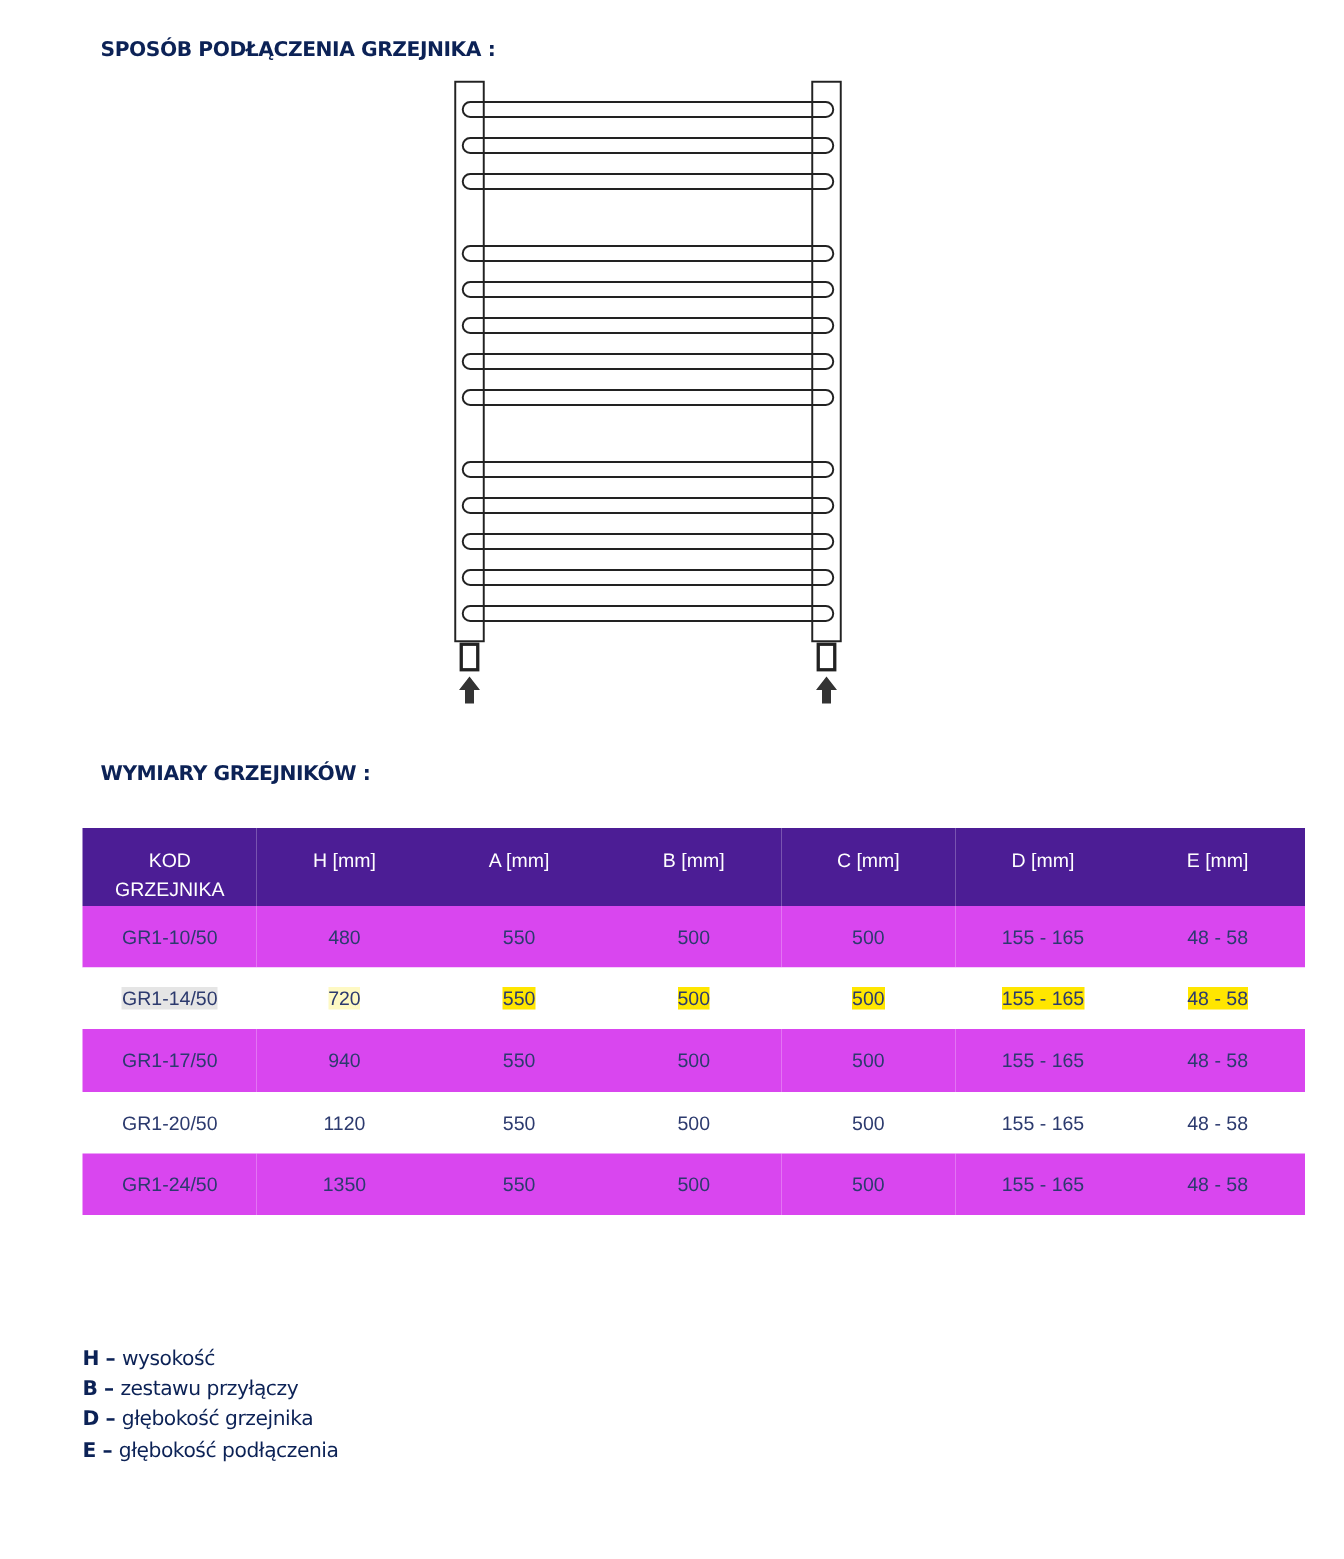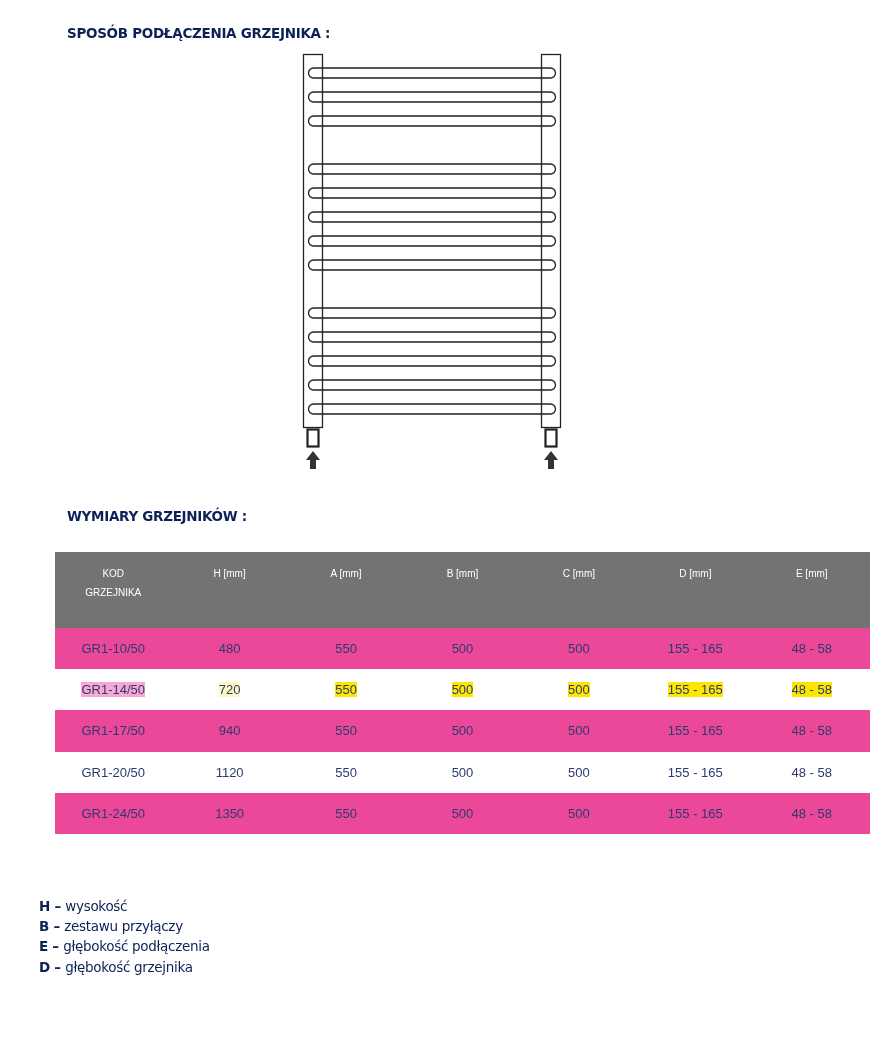--- a/index.html
+++ b/index.html
@@ -2,26 +2,26 @@
 <html><head>
 <meta charset="utf-8">
 <style>
   html, body { margin: 0; padding: 0; background: #ffffff; }
   body { width: 896px; height: 1039px; position: relative; overflow: hidden; font-family: "Liberation Sans", sans-serif; }
   .heading { position: absolute; left: 55px; font-family: "DejaVu Sans", sans-serif; font-weight: bold; font-size: 13.5px; color: #0c2256; letter-spacing: -0.3px; margin: 12px; }
   #h1 { top: 13px; }
   #h2 { top: 496px; }
   #diagram { position: absolute; left: 290px; top: 45px; }
   table.dims { position: absolute; left: 55px; top: 552px; width: 815px; border-collapse: collapse; table-layout: fixed; }
-  table.dims th { background: #737373; color: #ffffff; font-weight: normal; font-size: 10px; height: 76px; padding: 0; vertical-align: top; padding-top: 12px; box-sizing: border-box; line-height: 19px; }
+  table.dims th { background: #4c1d95; color: #ffffff; font-weight: normal; font-size: 13px; height: 52px; padding: 0; vertical-align: top; padding-top: 12px; box-sizing: border-box; line-height: 19px; }
   table.dims td { font-size: 13px; color: #2c3a6e; height: 41.2px; text-align: center; padding: 0; }
-  table.dims tr.alt td { background: #ec4899; }
+  table.dims tr.alt td { background: #d946ef; }
   table.dims tr.white td { background: #ffffff; }
   .hl { background: #ffe600; }
-  .legend { position: absolute; left: 39px; top: 896px; margin: 0; padding: 0; list-style: none; font-family: "DejaVu Sans", sans-serif; font-size: 13.5px; color: #0c2256; }
+  .legend { position: absolute; left: 55px; top: 896px; margin: 0; padding: 0; list-style: none; font-family: "DejaVu Sans", sans-serif; font-size: 13.5px; color: #0c2256; }
   .legend li { height: 20.2px; line-height: 20px; letter-spacing: -0.3px; }
   .legend .key { font-weight: bold; }
 </style>
 </head>
 <body>
 
 <h2 id="h1" class="heading">SPOSÓB PODŁĄCZENIA GRZEJNIKA :</h2>
 
 <svg id="diagram" width="290" height="430" viewBox="0 0 290 430">
   <g id="rungs">
@@ -84,21 +84,21 @@
       <tr class="alt">
         <td><span>GR1-10/50</span></td>
         <td><span>480</span></td>
         <td><span>550</span></td>
         <td><span>500</span></td>
         <td><span>500</span></td>
         <td><span>155 - 165</span></td>
         <td><span>48 - 58</span></td>
       </tr>
       <tr class="white">
-        <td><span class="hl" style="background: #f9a8d4;">GR1-14/50</span></td>
+        <td><span class="hl" style="background: #e5e5e5;">GR1-14/50</span></td>
         <td><span class="hl" style="background: #fef9c3;">720</span></td>
         <td><span class="hl" style="background: rgb(255, 230, 0);">550</span></td>
         <td><span class="hl" style="background: rgb(255, 230, 0);">500</span></td>
         <td><span class="hl" style="background: rgb(255, 230, 0);">500</span></td>
         <td><span class="hl" style="background: rgb(255, 230, 0);">155 - 165</span></td>
         <td><span class="hl" style="background: rgb(255, 230, 0);">48 - 58</span></td>
       </tr>
       <tr class="alt">
         <td><span>GR1-17/50</span></td>
         <td><span>940</span></td>
@@ -125,15 +125,15 @@
         <td><span>500</span></td>
         <td><span>155 - 165</span></td>
         <td><span>48 - 58</span></td>
       </tr>
     </tbody>
 </table>
 
 <ul class="legend" id="legend">
     <li><span class="key">H</span><span class="key"> – </span><span>wysokość</span></li>
     <li><span class="key">B</span><span class="key"> – </span><span>zestawu przyłączy</span></li>
+    <li><span class="key">D</span><span class="key"> – </span><span>głębokość grzejnika</span></li>
     <li><span class="key">E</span><span class="key"> – </span><span>głębokość podłączenia</span></li>
-    <li><span class="key">D</span><span class="key"> – </span><span>głębokość grzejnika</span></li>
   </ul>
 
 </body></html>

